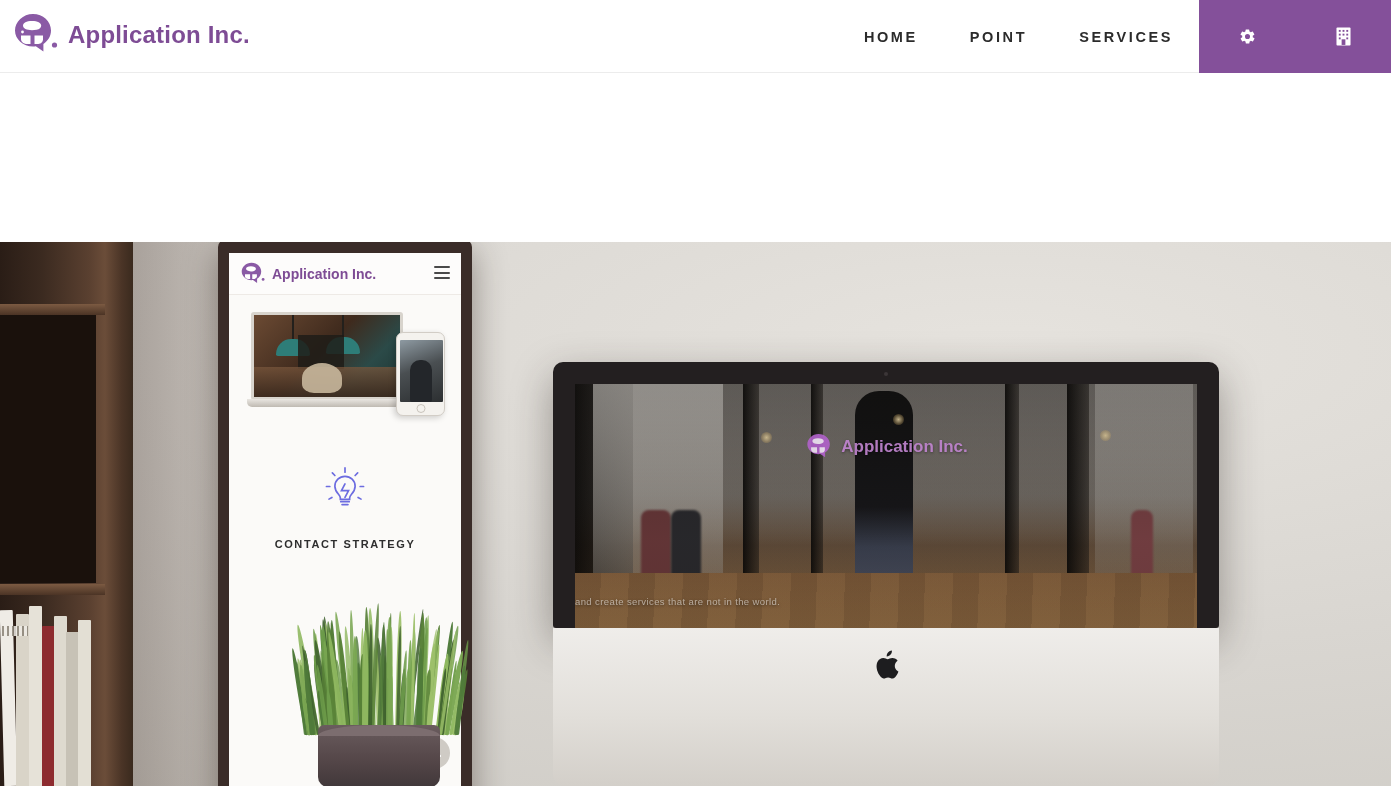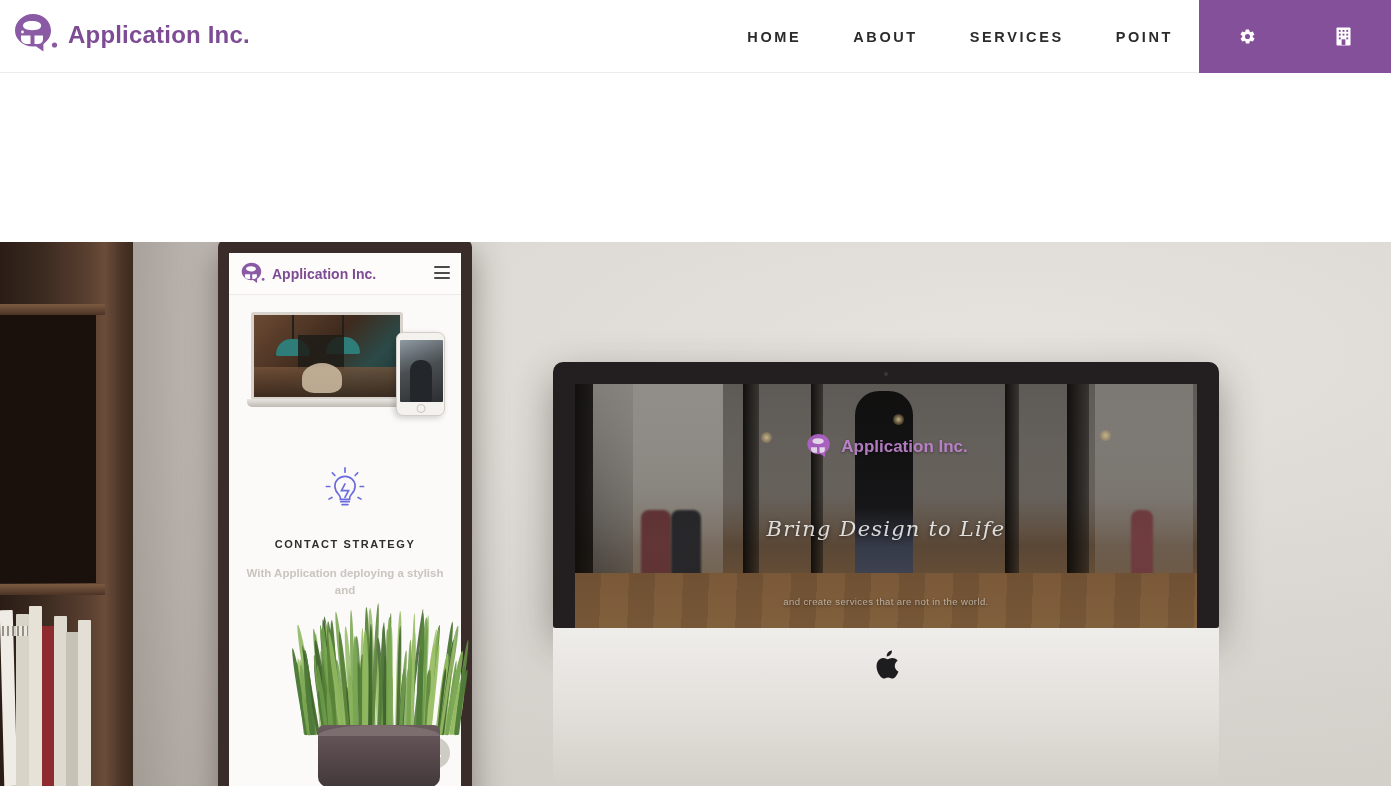--- a/index.html
+++ b/index.html
@@ -518,21 +518,20 @@
     font-size: 33px;
     font-weight: bold;
     color: #ffffff;
     letter-spacing: 2.2px;
     text-shadow: 0 2px 8px rgba(0,0,0,.55);
   }
   .sc-sub {
     position: absolute;
     left: 0; right: 0;
     top: 212px;
-    text-align: center;
     font-size: 9.5px;
     color: rgba(235,230,225,0.62);
     letter-spacing: 0.4px;
     text-shadow: 0 1px 3px rgba(0,0,0,.5);
   }
   .sc-mouse {
     position: absolute;
     left: 50%;
     top: 288px;
     transform: translateX(-50%);
@@ -585,23 +584,22 @@
           <path d="M24.5 24.5H33v3.8c0 2.6-2.1 4.7-4.7 4.7h-3.8z" fill="#ffffff"></path>
           <circle cx="12.5" cy="21" r="1.4" fill="#ffffff"></circle>
           <circle cx="44.5" cy="34" r="2.6" fill="#8a5aa5"></circle>
         </svg>
       </span>
       <span class="brand-name">Application Inc.</span>
     </a>
 
     <nav class="main-nav">
       <a class="nav-item" href="#">HOME</a>
-      <a class="nav-item" href="#">ABOUT</a>
+      <a class="nav-item" href="#">POINT</a>
       <a class="nav-item" href="#">SERVICES</a>
-      <a class="nav-item" href="#">POINT</a>
 
       <a class="nav-item icon-item is-active" href="#">
         <span>
           <svg width="17" height="17" viewBox="0 0 24 24" xmlns="http://www.w3.org/2000/svg">
             <path fill="#ffffff" d="M19.4 13a7.8 7.8 0 000-2l2.1-1.6a.5.5 0 00.1-.6l-2-3.5a.5.5 0 00-.6-.2l-2.5 1a7.6 7.6 0 00-1.7-1l-.4-2.6a.5.5 0 00-.5-.4h-4a.5.5 0 00-.5.4l-.4 2.6a7.6 7.6 0 00-1.7 1l-2.5-1a.5.5 0 00-.6.2l-2 3.5a.5.5 0 00.1.6L4.6 11a7.8 7.8 0 000 2l-2.1 1.6a.5.5 0 00-.1.6l2 3.5c.1.2.4.3.6.2l2.5-1c.5.4 1.1.7 1.7 1l.4 2.6c0 .2.2.4.5.4h4c.3 0 .5-.2.5-.4l.4-2.6c.6-.3 1.2-.6 1.7-1l2.5 1c.2.1.5 0 .6-.2l2-3.5a.5.5 0 00-.1-.6L19.4 13zM12 15.6A3.6 3.6 0 1115.6 12 3.6 3.6 0 0112 15.6z"></path>
           </svg>
         </span>
       </a>
 
       <a class="nav-item icon-item is-active" href="#">
@@ -695,21 +693,20 @@
         <div class="tab-bulb">
           <svg viewBox="0 0 64 64" xmlns="http://www.w3.org/2000/svg" fill="none" stroke="#6c6ce0" stroke-width="2" stroke-linecap="round">
             <path d="M32 17c-6.6 0-12 5.2-12 11.6 0 4.3 2.3 7.3 4.3 9.6 1.4 1.6 2.2 3 2.2 4.6v1.4h11v-1.4c0-1.6.8-3 2.2-4.6 2-2.3 4.3-5.3 4.3-9.6C44 22.2 38.6 17 32 17z"></path>
             <path d="M27 47h10M28.5 50.5h7"></path>
             <path d="M32 26l-4.2 8h8.4L32 42"></path>
             <path d="M32 7v5M17 13l3 3M47 13l-3 3M10 29h4M50 29h4M13 44l3.5-2M51 44l-3.5-2"></path>
           </svg>
         </div>
 
         <div class="tab-heading">CONTACT STRATEGY</div>
-        <div class="tab-sub">With Application deploying a stylish and</div>
 
         <div class="tab-totop">
           <svg width="13" height="9" viewBox="0 0 14 9" xmlns="http://www.w3.org/2000/svg">
             <path d="M1 7.2L7 1.6l6 5.6" fill="none" stroke="#ffffff" stroke-width="2" stroke-linecap="round" stroke-linejoin="round"></path>
           </svg>
         </div>
 
       </div>
     </div>
 
@@ -877,21 +874,20 @@
               <svg viewBox="0 0 48 48" xmlns="http://www.w3.org/2000/svg">
                 <path d="M23 3c10 0 18 7.4 18 16.5 0 5.6-3 10.5-7.6 13.4v7.6l-7.6-5.2c-.9.1-1.9.2-2.8.2C13 35.5 5 28.1 5 19.5S13 3 23 3z" fill="#b062c9"></path>
                 <path d="M13 14.5c0-2.6 3.4-4.6 9-4.6s9.2 2 9.2 4.6c0 2.1-1.7 3.6-4.6 4.3-1.6.4-3.1.4-4.6.4-5.4 0-9-1.9-9-4.7z" fill="#f2e6f7"></path>
                 <path d="M11 24.5h9.5v8.5H17c-3.5 0-6-2.2-6-5z" fill="#f2e6f7"></path>
                 <path d="M24.5 24.5H33v3.8c0 2.6-2.1 4.7-4.7 4.7h-3.8z" fill="#f2e6f7"></path>
               </svg>
             </span>
             <span class="sc-logo-text">Application Inc.</span>
           </div>
 
-          <div class="sc-script">Bring Design to Life</div>
           <div class="sc-sub">and create services that are not in the world.</div>
           <div class="sc-mouse"></div>
           <div class="sc-cta">GET STARTED</div>
         </div>
       </div>
 
       <div class="imac-chin">
         <span class="imac-apple">
           <svg width="26" height="30" viewBox="0 0 26 30" xmlns="http://www.w3.org/2000/svg">
             <path fill="#1d1d1f" d="M17.6 4.6c.9-1.1 1.5-2.6 1.3-4.1-1.3.1-2.9.9-3.9 2-.8 1-1.5 2.5-1.3 4 1.5.1 3-.8 3.9-1.9zM21.8 15.9c0-3.4 2.8-5 2.9-5.1-1.6-2.3-4-2.6-4.9-2.7-2.1-.2-4.1 1.2-5.1 1.2-1.1 0-2.7-1.2-4.4-1.2-2.3 0-4.4 1.3-5.6 3.4-2.4 4.1-.6 10.2 1.7 13.6 1.1 1.6 2.5 3.5 4.3 3.4 1.7-.1 2.4-1.1 4.4-1.1 2 0 2.6 1.1 4.4 1.1 1.8 0 3-1.7 4.1-3.3 1.3-1.9 1.8-3.7 1.9-3.8-.1 0-3.6-1.4-3.7-5.5z"></path>

